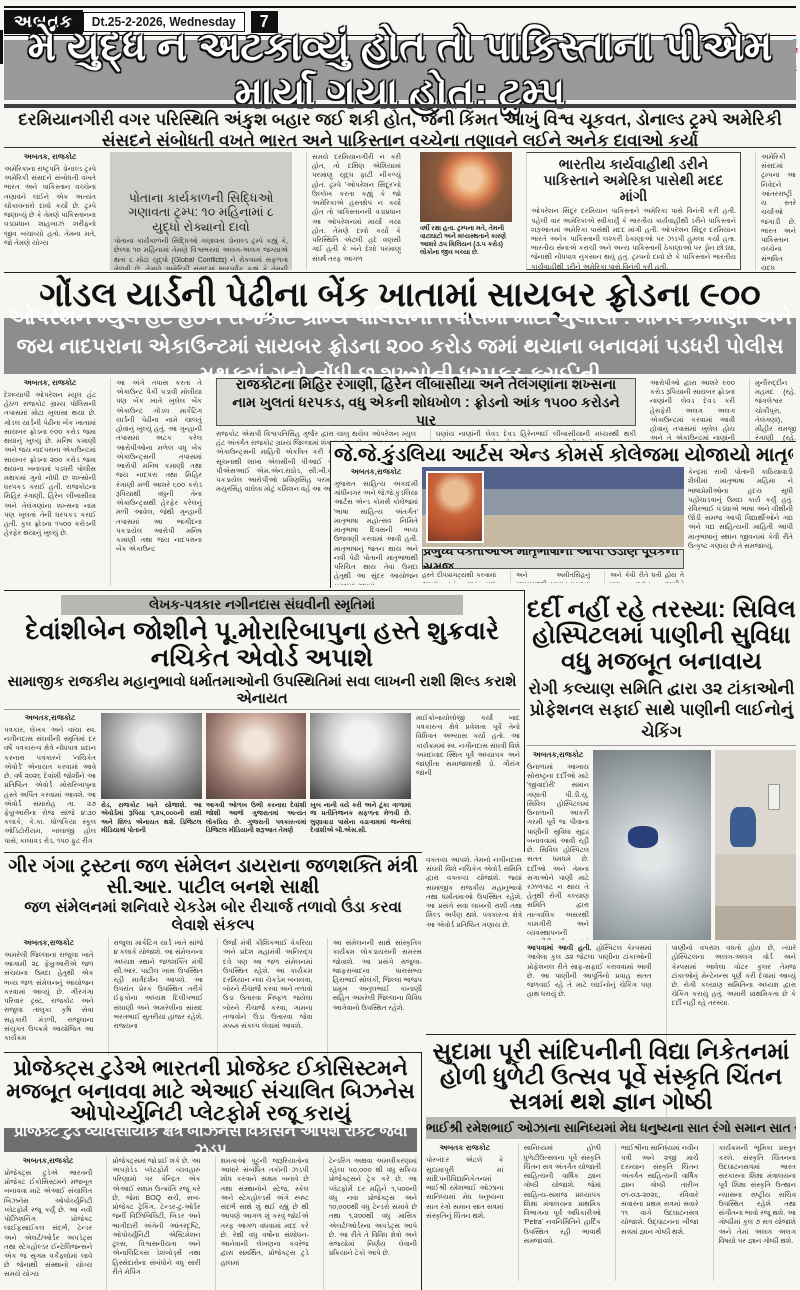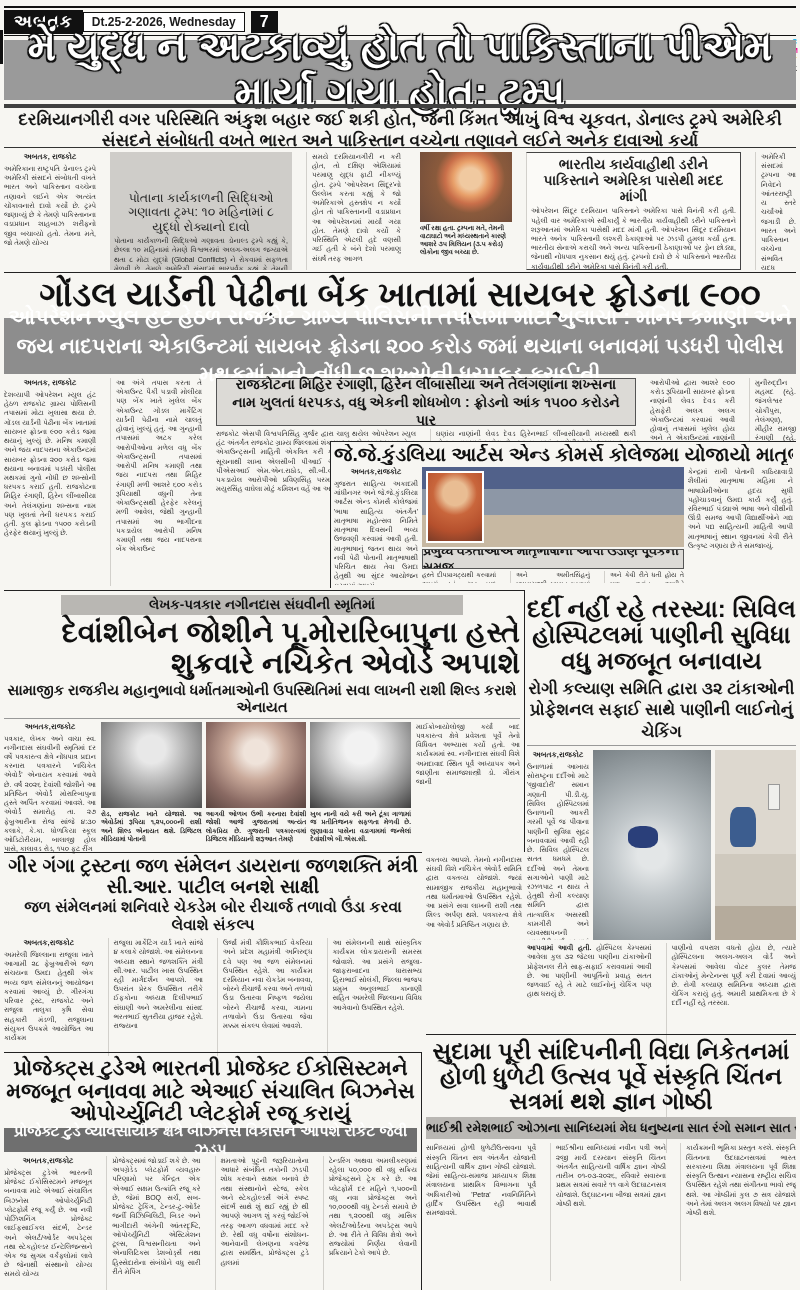--- a/index.html
+++ b/index.html
@@ -142,21 +142,21 @@
         </div>
       </div>
       <div class="col">
         <span>કેન્દ્રમાં રાખી પોતાની કાઠિયાવાડી શૈલીમાં માતૃભાષા મહિમા ને ભાષાપ્રેમીઓના હૃદય સુધી પહોંચાડવાનું ઉમદા કાર્ય કર્યું હતું. રવિરભાઈ પંડ્યાએ ભાષા અને વીથીની ઊંડી સમજ આપી વિદ્યાર્થીઓને ગદ્ય અને પદ્ય સાહિત્યની માહિતી આપી માતૃભાષાનું સ્થાન જીવનમાં કેવી રીતે ઉત્કૃષ્ટ ગણાય છે તે સમજાવ્યું.</span>
       </div>
     </div>
   </div>
 
   <div class="abs rule-t" style="top:590px;left:4px;width:521px;height:262px;border-right:1px solid #222;padding:4px 4px 0 0;">
     <div class="kicker" style="width:78%;margin:0 auto;font-size:13.5px;height:20px;line-height:20px;">લેખક-પત્રકાર નગીનદાસ સંઘવીની સ્મૃતિમાં</div>
-    <div class="black-hl" style="font-size:29px;margin-top:2px;text-align:right;">દેવાંશીબેન જોશીને પૂ.મોરારિબાપુના હસ્તે શુક્રવારે નચિકેત એવોર્ડ અપાશે</div>
+    <div class="black-hl" style="font-size:25px;margin-top:2px;">દેવાંશીબેન જોશીને પૂ.મોરારિબાપુના હસ્તે શુક્રવારે નચિકેત એવોર્ડ અપાશે</div>
     <div class="sub-hl" style="font-size:14.5px;margin-top:2px;border-bottom:1px solid #999;padding-bottom:2px;">સામાજીક રાજકીય મહાનુભાવો ધર્માતમાઓની ઉપસ્થિતિમાં સવા લાખની રાશી શિલ્ડ કરાશે એનાયત</div>
     <div style="display:flex;gap:5px;margin-top:3px;height:168px;">
       <div class="col" style="flex:0 0 92px;">
         <span class="byline">અબતક,રાજકોટ</span>
         <span>પત્રકાર, લેખક અને વાચા સ્વ. નગીનદાસ સંઘવીની સ્મૃતિમાં દર વર્ષે પત્રકારત્વ ક્ષેત્રે નોંધપાત્ર પ્રદાન કરનારા પત્રકારને 'નચિકેત એવોર્ડ' એનાયત કરવામાં આવે છે. વર્ષ ૨૦૨૬ દેવાંશી જોશીને આ પ્રતિષ્ઠિત એવોર્ડ મોરારિબાપુના હસ્તે અર્પિત કરવામાં આવશે. આ એવોર્ડ સમારોહ તા. ૨૭ ફેબ્રુઆરીના રોજ સાંજે ૪:૩૦ કલાકે, કે.કા. ધોળકિયા સ્કૂલ ઓડિટોરીયમ, બાલાજી હોલ પાસે, કાલાવડ રોડ, ૧૫૦ ફુટ રીંગ</span>
       </div>
       <div style="flex:0 0 310px;display:flex;gap:4px;">
         <div style="flex:1;">
           <div class="photo" style="height:86px;background:radial-gradient(circle at 50% 32%,#e8e8e8 0 18%,#bdbdbd 40%,#7b7b7b 75%,#4f4f4f 100%);"></div>
           <div class="caption" style="font-size:6.5px;line-height:1.3;text-align:justify;margin-top:2px;">રોડ, રાજકોટ ખાતે યોજાશે. આ એવોર્ડમાં રૂપિયા ૧,૨૫,૦૦૦ની રાશી અને શિલ્ડ એનાયત થશે. ડિજિટલ મીડિયામાં પોતાની</div>
@@ -233,19 +233,23 @@
       <div class="col"><span>પ્રોજેક્ટ્સમાં જોડાઈ શકે છે. આ અપગ્રેડેડ પ્લેટફોર્મ વ્યવહારુ પરિણામો પર કેન્દ્રિત એક એઆઈ સક્ષમ ઉત્ક્રાંતિ રજૂ કરે છે, જેમાં BOQ સર્ચ, સબ-પ્રોજેક્ટ ટ્રેકિંગ, ટેન્ડર-ટુ-ઓર્ડર જર્ની વિઝિબિલિટી, બિડર અને ભાગીદારી અંગેની આંતરદૃષ્ટિ, ઓપોર્ચ્યુનિટી એસ્ટિમેશન ટૂલ્સ, વિશ્વસનીયતા અને એનાલિટિક્સ ડેશબોર્ડ્સ તથા હિસ્સેદારોના સંબંધોને વધુ સારી રીતે મેપિંગ</span></div>
       <div class="col"><span>ક્ષમતાઓ પુટ્ટની જરૂરિયાતોના આધારે સંબંધિત તકોની ઝડપી શોધ કરવાને સક્ષમ બનાવે છે તથા સંસ્થાનોને સ્ટેજ, સ્કેલ અને સ્ટેકહોલ્ડર્સ અંગે સ્પષ્ટ સંદર્ભ સાથે શું થઈ રહ્યું છે થી આપણે આગળ શું કરવું જોઈએ તરફ આગળ વધવામાં મદદ કરે છે. રેથી વધુ વર્ષોના સંશોધન-આનેવાની લેખણના કવરેજ દ્વારા સમર્થિત, પ્રોજેક્ટ્સ ટુડે હાલમાં</span></div>
       <div class="col"><span>ટેન્ડરિંગ અથવા અમલીકરણમાં રહેલા ૫૦,૦૦૦ થી વધુ સક્રિય પ્રોજેક્ટ્સને ટ્રેક કરે છે. આ પ્લેટફોર્મ દર મહિને ૧,૫૦૦ની વધુ નવા પ્રોજેક્ટ્સ અને ૧૦,૦૦૦થી વધુ ટેન્ડરો સમાવે છે તથા ૧,૨૦૦થી વધુ માસિક એલર્ટ/ઓર્ડરના અપડેટ્સ આપે છે. આ રીતે તે વિવિધ ક્ષેત્રો અને રાજ્યોમાં નિર્ણય લેવાની પ્રક્રિયાને ટેકો આપે છે.</span></div>
     </div>
   </div>
 
   <div class="abs rule-t" style="top:1034px;left:426px;width:370px;height:252px;padding-top:4px;">
     <div class="black-hl" style="font-size:23px;">સુદામા પૂરી સાંદિપનીની વિદ્યા નિકેતનમાં હોળી ધુળેટી ઉત્સવ પૂર્વે સંસ્કૃતિ ચિંતન સત્રમાં થશે જ્ઞાન ગોષ્ઠી</div>
     <div class="kicker" style="height:22px;line-height:22px;font-size:12.5px;margin-top:4px;overflow:hidden;white-space:nowrap;">ભાઈશ્રી રમેશભાઈ ઓઝાના સાનિધ્યમાં મેઘ ધનુષ્યના સાત રંગો સમાન સાત સત્રમાં થશે સંસ્કૃતિનું ચિંતન</div>
     <div class="cols" style="margin-top:4px;height:138px;">
+      <div class="col">
+        <span class="byline">અબતક રાજકોટ</span>
+        <span>પોરબંદર એટલે કે સુદામાપુરી માં સાંદિપનીવિદ્યાનિકેતનમાં ભાઈશ્રી રમેશભાઈ ઓઝાના સાનિધ્યમાં મેઘ ધનુષ્યના સાત રંગો સમાન સાત સત્રમાં સંસ્કૃતિનું ચિંતન થશે.</span>
+      </div>
       <div class="col"><span>સાનિધ્યમાં હોળી ધુળેટીઉત્સવના પૂર્વે સંસ્કૃતિ ચિંતન સત્ર અંતર્ગત યોજાતી સાહિત્યની વાર્ષિક જ્ઞાન ગોષ્ઠી યોજાશે. જેમાં સાહિત્ય-સમાજ પ્રાધ્યાપક શિક્ષા મંત્રાલયના પ્રાથમિક વિભાગના પૂર્વ અધિકારીઓ 'Petra' નવનિર્મિતિને હાર્દિક ઉપસ્થિત રહી ભાવાર્થ સમજાવશે.</span></div>
       <div class="col"><span>ભાઈશ્રીના સાનિધ્યમાં નવીન પત્રી અને ૨જી માર્ચ દરમ્યાન સંસ્કૃતિ ચિંતન અંતર્ગત સાહિત્યની વાર્ષિક જ્ઞાન ગોષ્ઠી તારીખ ૦૧-૦૩-૨૦૨૬, રવિવારે સવારના પ્રથમ સત્રમાં સવારે ૧૧ વાગે ઉદઘાટનસત્ર યોજાશે. ઉદ્ઘાટનના બીજા સત્રમાં જ્ઞાન ગોષ્ઠી થશે.</span></div>
       <div class="col"><span>કાર્યક્રમની ભૂમિકા પ્રસ્તુત કરશે. સંસ્કૃતિ ચિંતનના ઉદઘાટનસત્રમાં ભારત સરકારના શિક્ષા મંત્રાલયના પૂર્વ શિક્ષા સંસ્કૃતિ ઉત્થાન ન્યાસના રાષ્ટ્રીય સચિવ ઉપસ્થિત રહેશે તથા સંગીતના ભાવો રજૂ થશે. આ ગોષ્ઠીમાં કુલ ૭ સત્ર યોજાશે અને તેમાં અલગ અલગ વિષયો પર જ્ઞાન ગોષ્ઠી થશે.</span></div>
     </div>
   </div>
 
 </div>
 
 </body></html>

